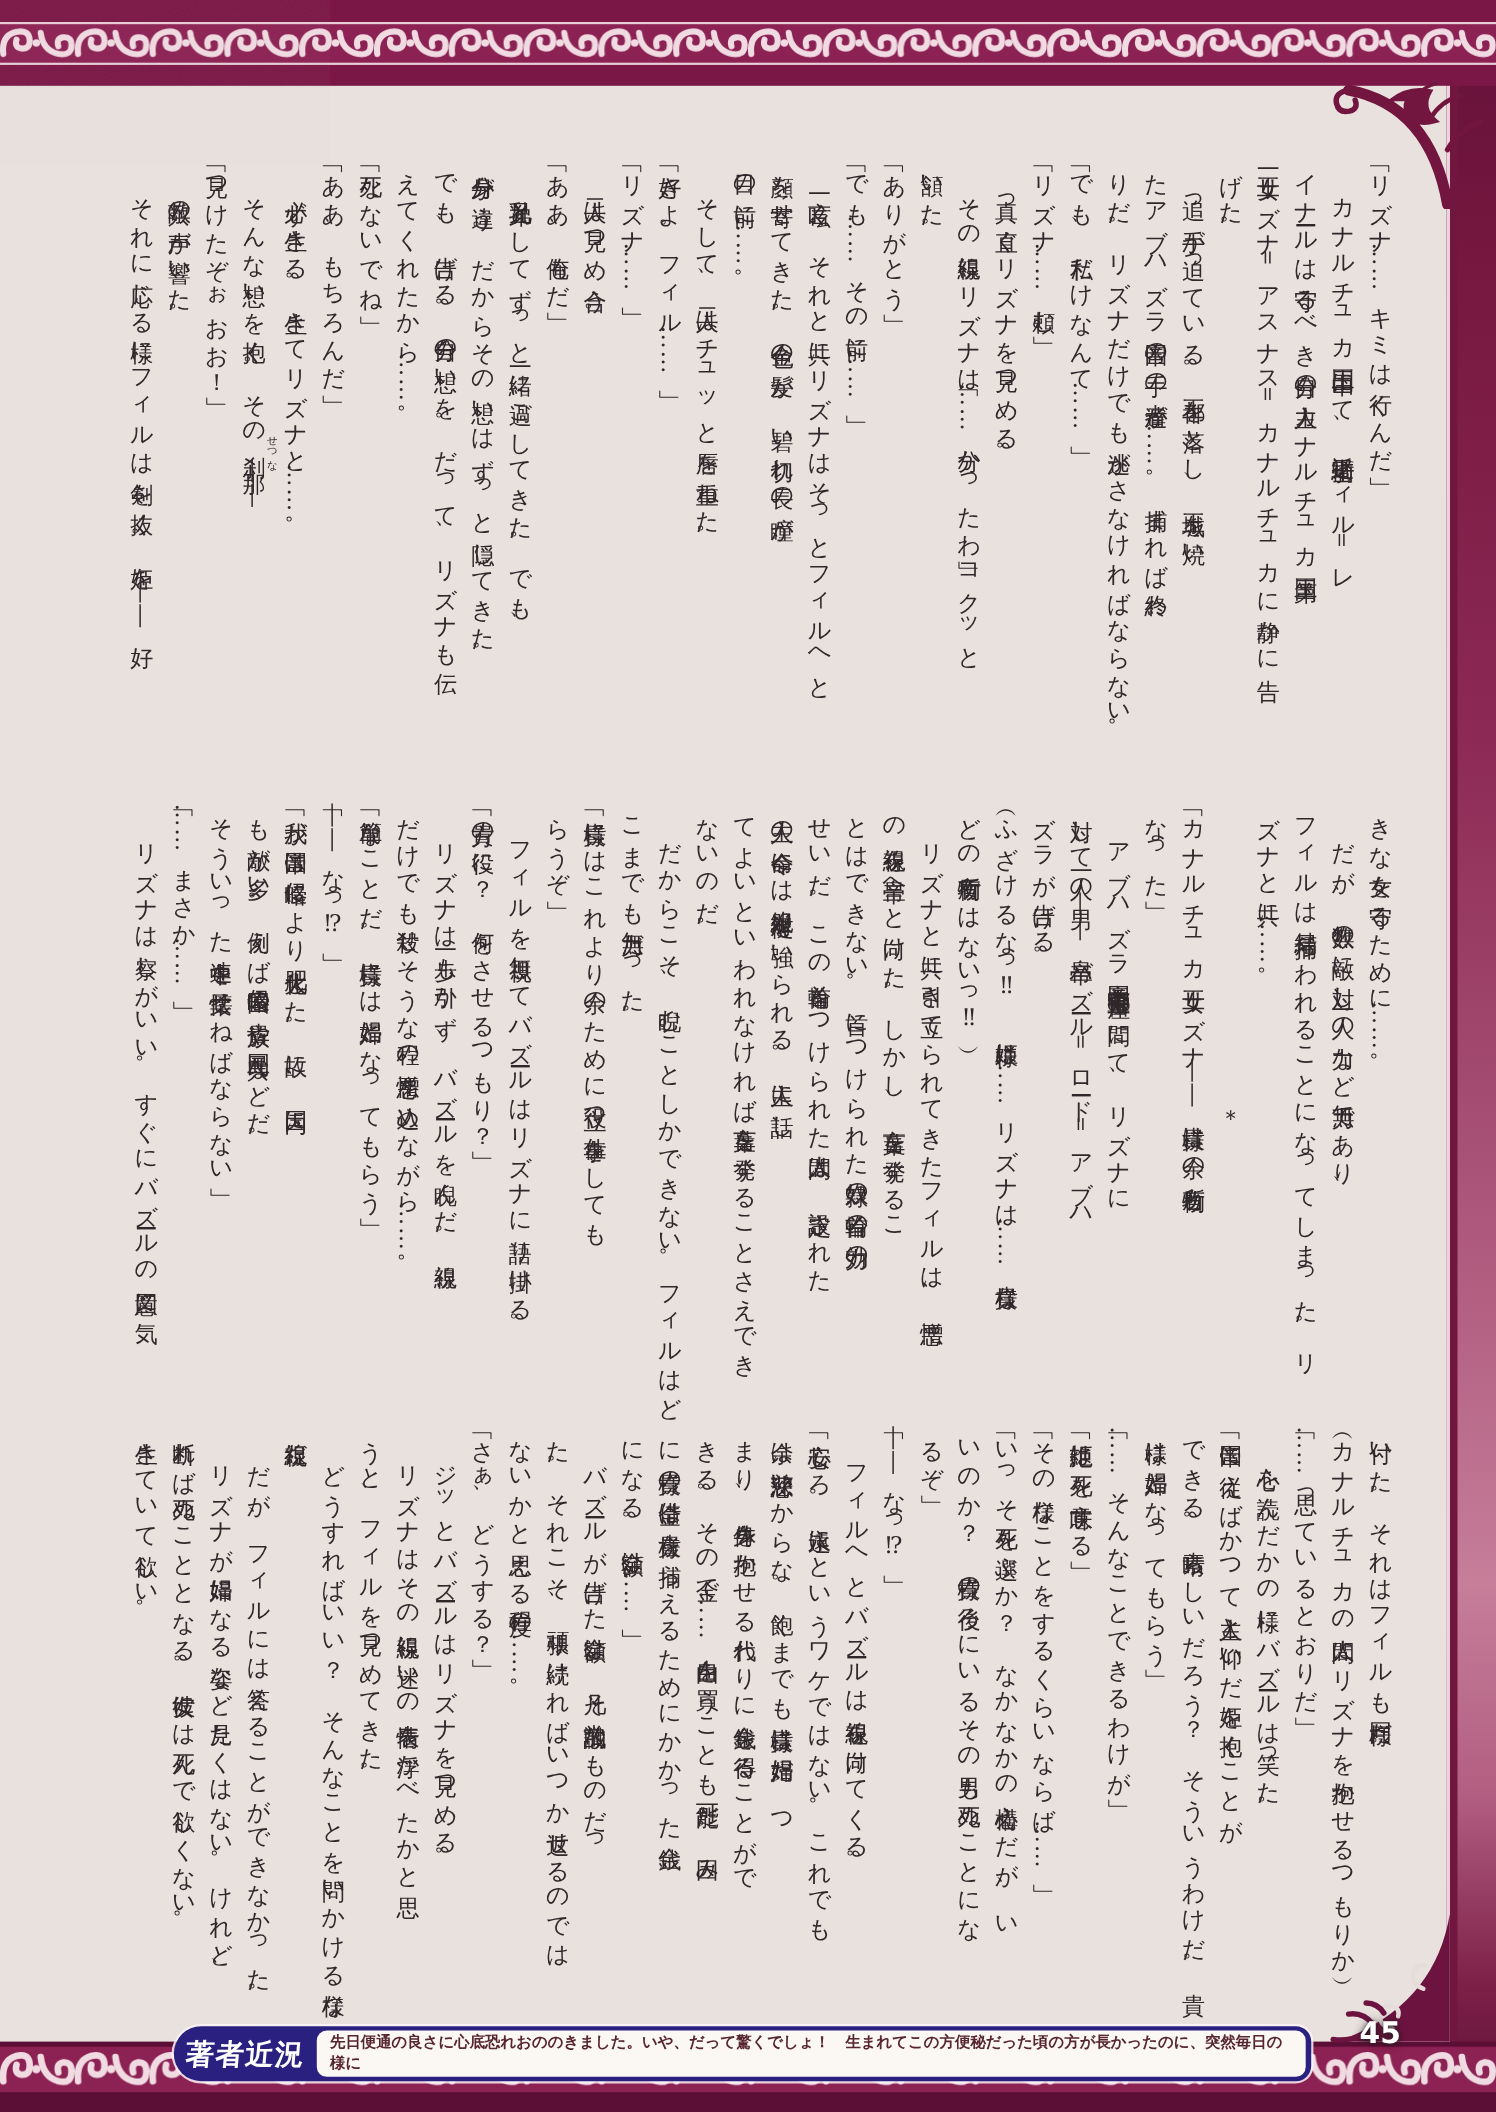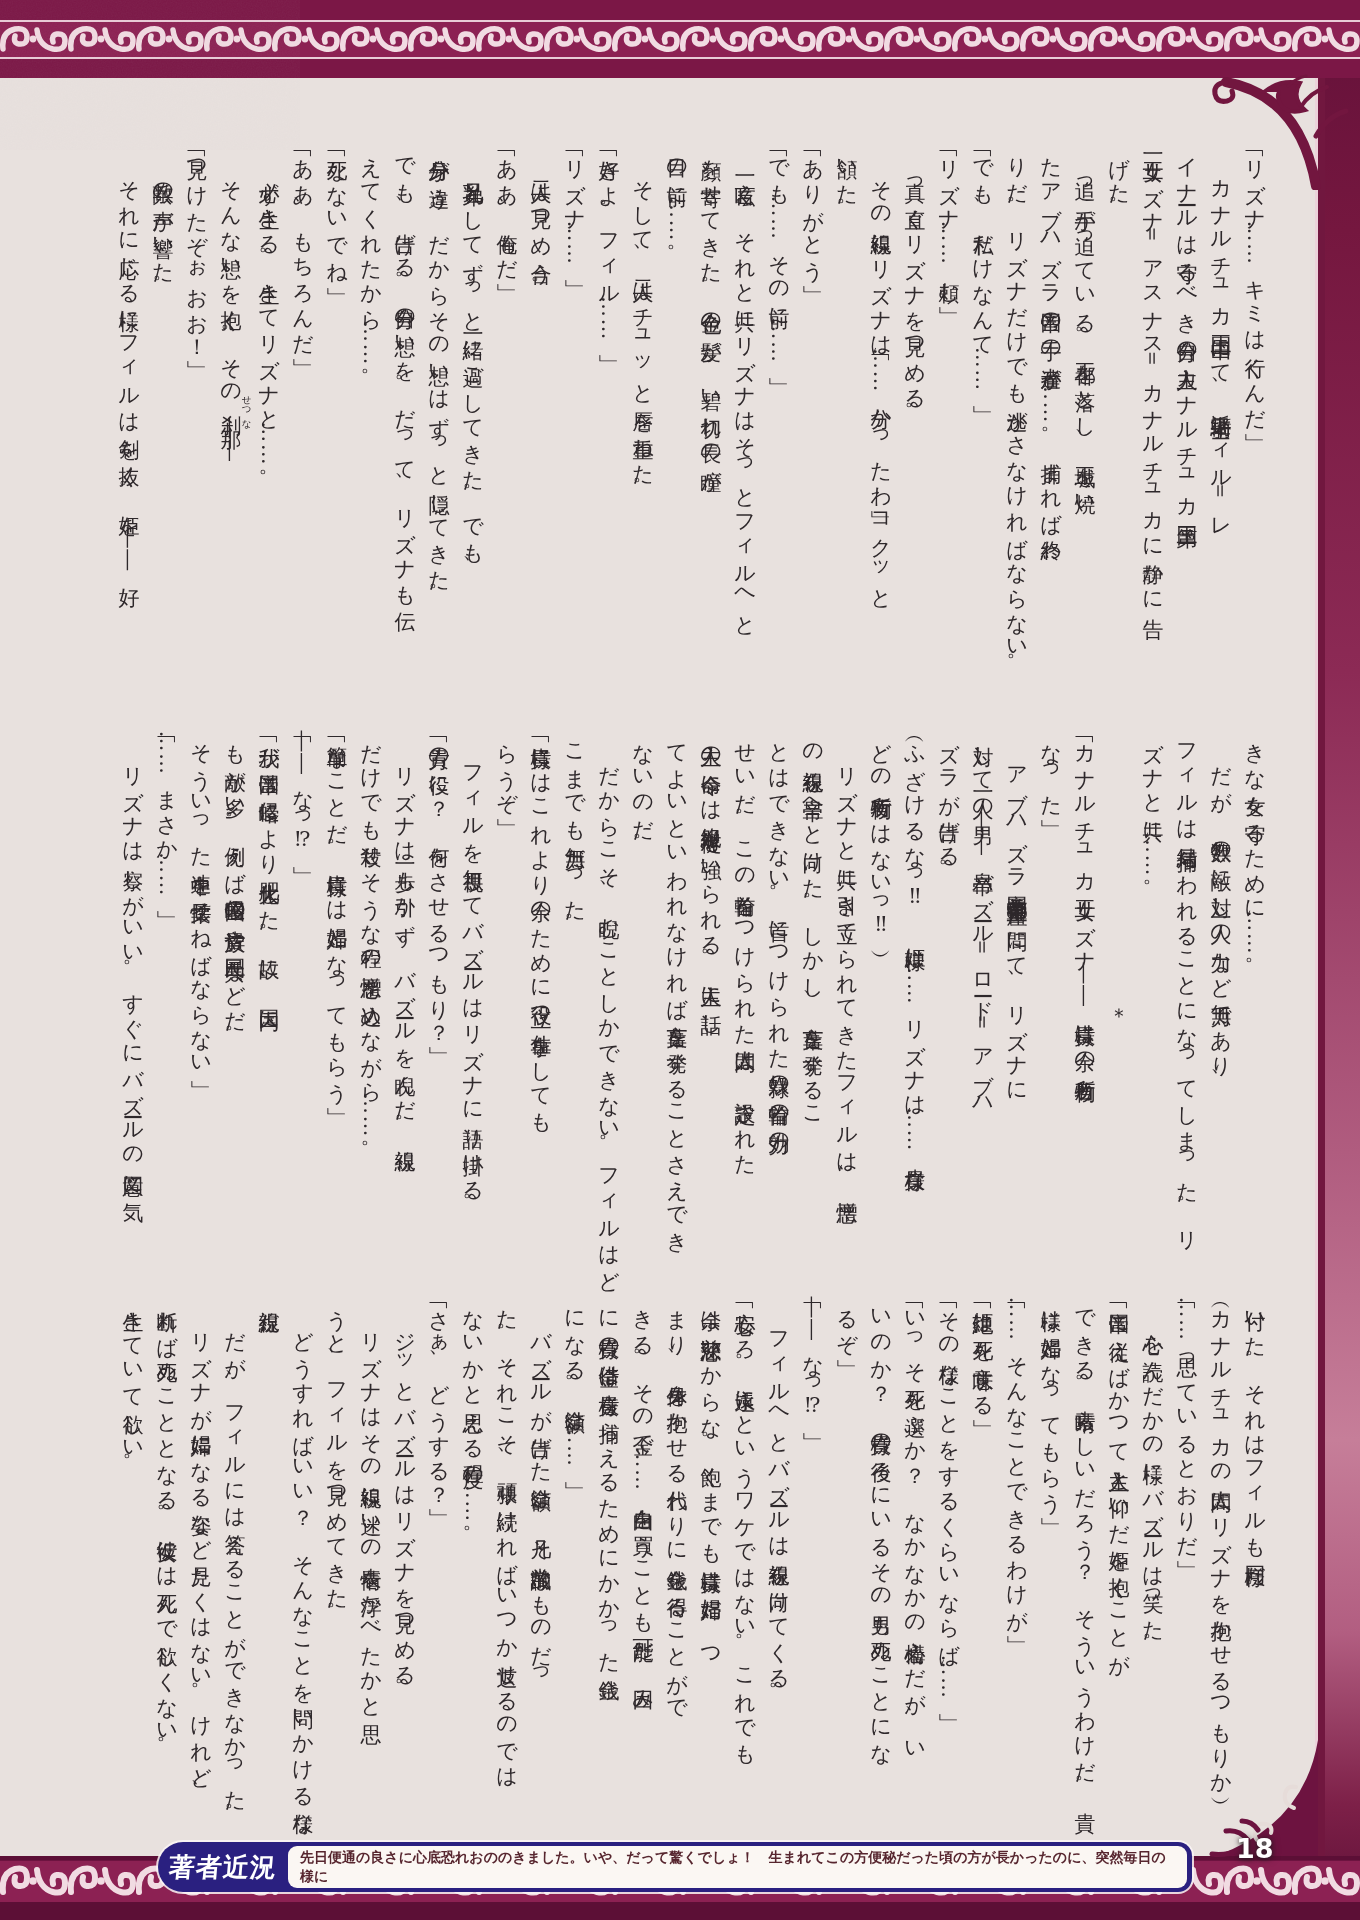--- a/index.html
+++ b/index.html
@@ -257,13 +257,13 @@
   <rect width="100%" height="100%" filter="url(#grain)"></rect>
 </svg>
 
 <div class="footer">
   <div class="footer-label">著者近況</div>
   <div class="footer-body">
     <div>先日便通の良さに心底恐れおののきました。いや、だって驚くでしょ！　生まれてこの方便秘だった頃の方が長かったのに、突然毎日の様に</div>
   </div>
 </div>
 
-<div class="page-number">18</div>
+<div class="page-number">45</div>
 
 </body></html>

